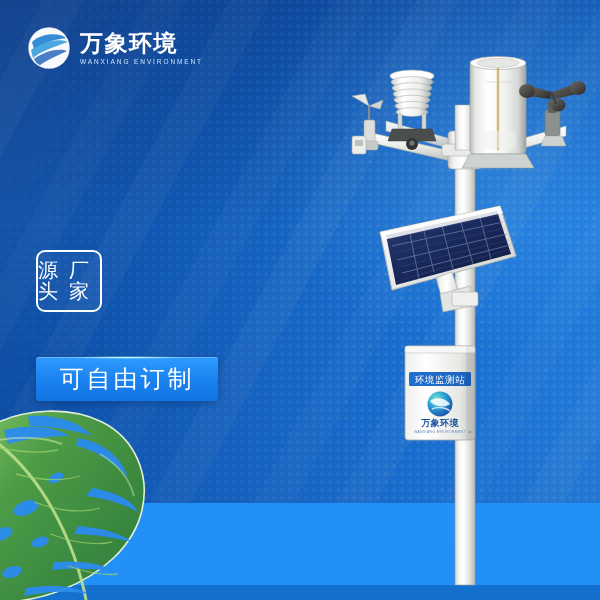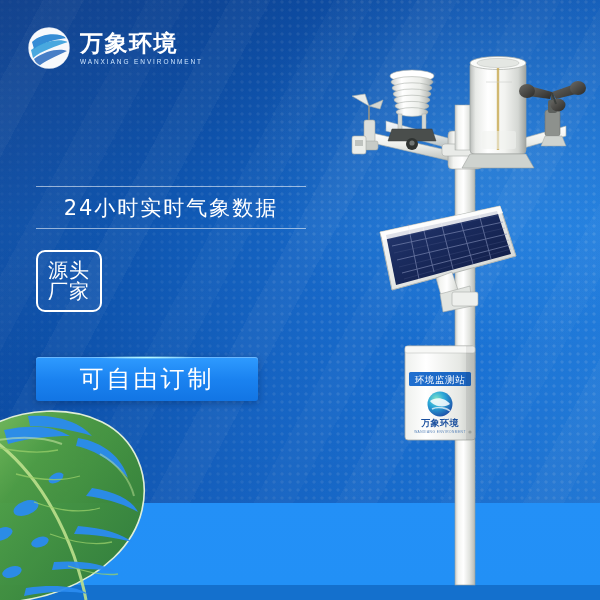--- a/index.html
+++ b/index.html
@@ -99,30 +99,30 @@
   .sub-rule { height:1px; background:rgba(255,255,255,0.55); width:100%; }
   .subtitle {
     font-size:21px; color:#ffffff; letter-spacing:2px; text-align:center;
     padding:7px 0 6px; font-family:"DejaVu Sans","Liberation Sans",sans-serif;
   }
 
   
   .features { position:absolute; left:36px; top:250px; display:flex; gap:10px; }
   .feat {
     width:66px; height:62px; border:2px solid #ffffff; border-radius:9px;
-    display:flex; flex-direction:column; align-items:center; justify-content:center;
+    display:flex; flex-direction:row; align-items:center; justify-content:center;
     color:#ffffff; font-size:20px; line-height:1.06; letter-spacing:1px;
     font-family:"DejaVu Sans","Liberation Sans",sans-serif;
     background:rgba(255,255,255,0.04);
   }
 
   
   .cta {
     position:absolute; left:36px; top:357px;
-    width:222px; height:44px; border-radius:3px;
+    width:182px; height:44px; border-radius:3px;
     background:linear-gradient(180deg,#2f9bff 0%,#1a82f0 52%,#1275e4 100%);
     box-shadow:0 2px 7px rgba(3,35,85,0.40), inset 0 1px 0 rgba(255,255,255,0.28);
     display:flex; align-items:center; justify-content:center;
     color:#ffffff; font-size:24px; letter-spacing:3px;
     font-family:"DejaVu Sans","Liberation Sans",sans-serif;
     position:absolute;
   }
   .cta::before {
     content:""; position:absolute; left:50%; top:-1px; transform:translateX(-50%);
     width:120px; height:3px; border-radius:3px;
@@ -378,25 +378,20 @@
         <ellipse cx="24" cy="24" rx="20" ry="20" fill="none" stroke="#ffffff" stroke-width="1.4" opacity="0.85"></ellipse>
       </svg>
     </div>
     <div class="logo-name">
       <div class="logo-cn">万象环境</div>
       <div class="logo-en">WANXIANG ENVIRONMENT</div>
     </div>
   </div>
 
 
-  <div class="subtitle-wrap">
-    <div class="sub-rule"></div>
-    <div class="subtitle">24小时实时气象数据</div>
-    <div class="sub-rule"></div>
-  </div>
 
   <div class="features">
     <div class="feat">
       <span>源头</span>
       <span>厂家</span>
     </div>
   </div>
 
   <div class="cta">
     <span>可自由订制</span>

